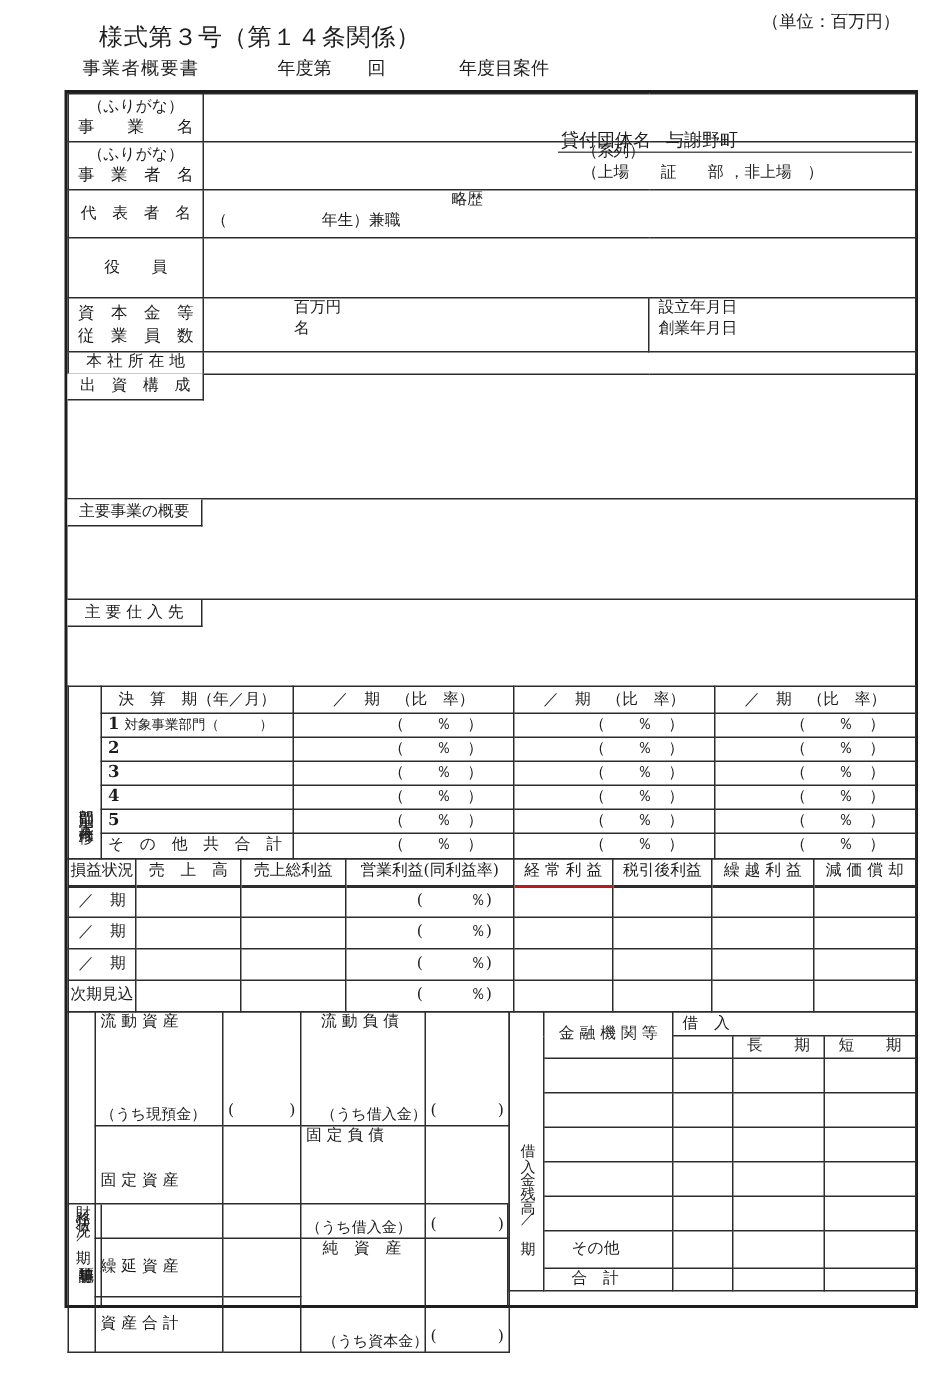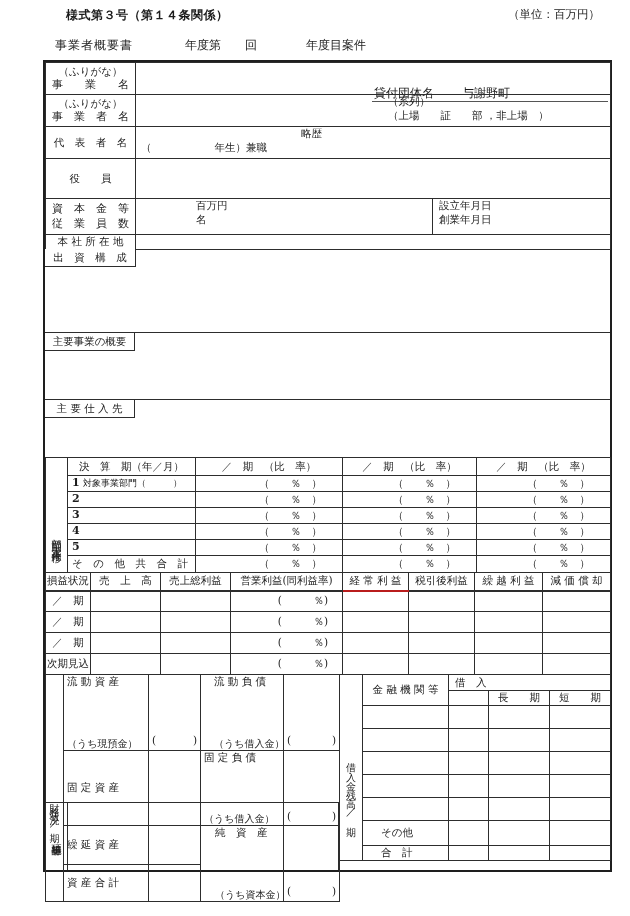--- a/index.html
+++ b/index.html
@@ -1,29 +1,29 @@
 <!DOCTYPE html>
 <html><head>
 <meta charset="utf-8">
 <style>
   html,body{margin:0;padding:0;background:#ffffff;}
   .sheet{position:relative;width:630px;height:916px;background:#ffffff;
          font-family:"DejaVu Serif","Liberation Serif",serif;color:#1c1c1c;overflow:hidden;}
   .abs{position:absolute;}
-  .formnum{left:66px;top:7px;font-size:12px;letter-spacing:.5px;font-weight:bold;}
+  .formnum{left:66px;top:15px;font-size:16px;letter-spacing:.5px;}
   .unitnote{left:508px;top:7px;font-size:11.5px;}
   .titlerow{left:0;top:37px;width:630px;height:17px;font-size:12px;}
   .titlerow span{position:absolute;white-space:nowrap;}
   .tr-title{left:55px;letter-spacing:1px;}
   .tr-year{left:185px;}
   .tr-round{left:245px;}
   .tr-case{left:306px;}
   .tr-under{left:372px;width:236px;height:16px;border-bottom:1px solid #555;margin-top:48px;}
   .tr-under .ll{left:2px;}
-  .tr-under .lv{left:90px;}
+  .tr-under .lv{left:72px;}
   .main{left:43px;top:60px;width:565px;height:808px;border:2px solid #1e1e1e;}
   .main table{position:absolute;border-collapse:collapse;table-layout:fixed;left:0;width:565px;}
   .main td{border:1px solid #2d2d2d;padding:0;font-size:10.5px;line-height:1.3;
            overflow:hidden;vertical-align:middle;white-space:nowrap;}
   td.c{text-align:center;}
   td.topv{vertical-align:top;}
   .l1{font-size:10.5px;}
   .lbl{font-size:11px;}
   .vtext{writing-mode:vertical-rl;text-orientation:upright;margin:0 auto;white-space:nowrap;}
   .stripcell{text-align:center;vertical-align:middle;}

